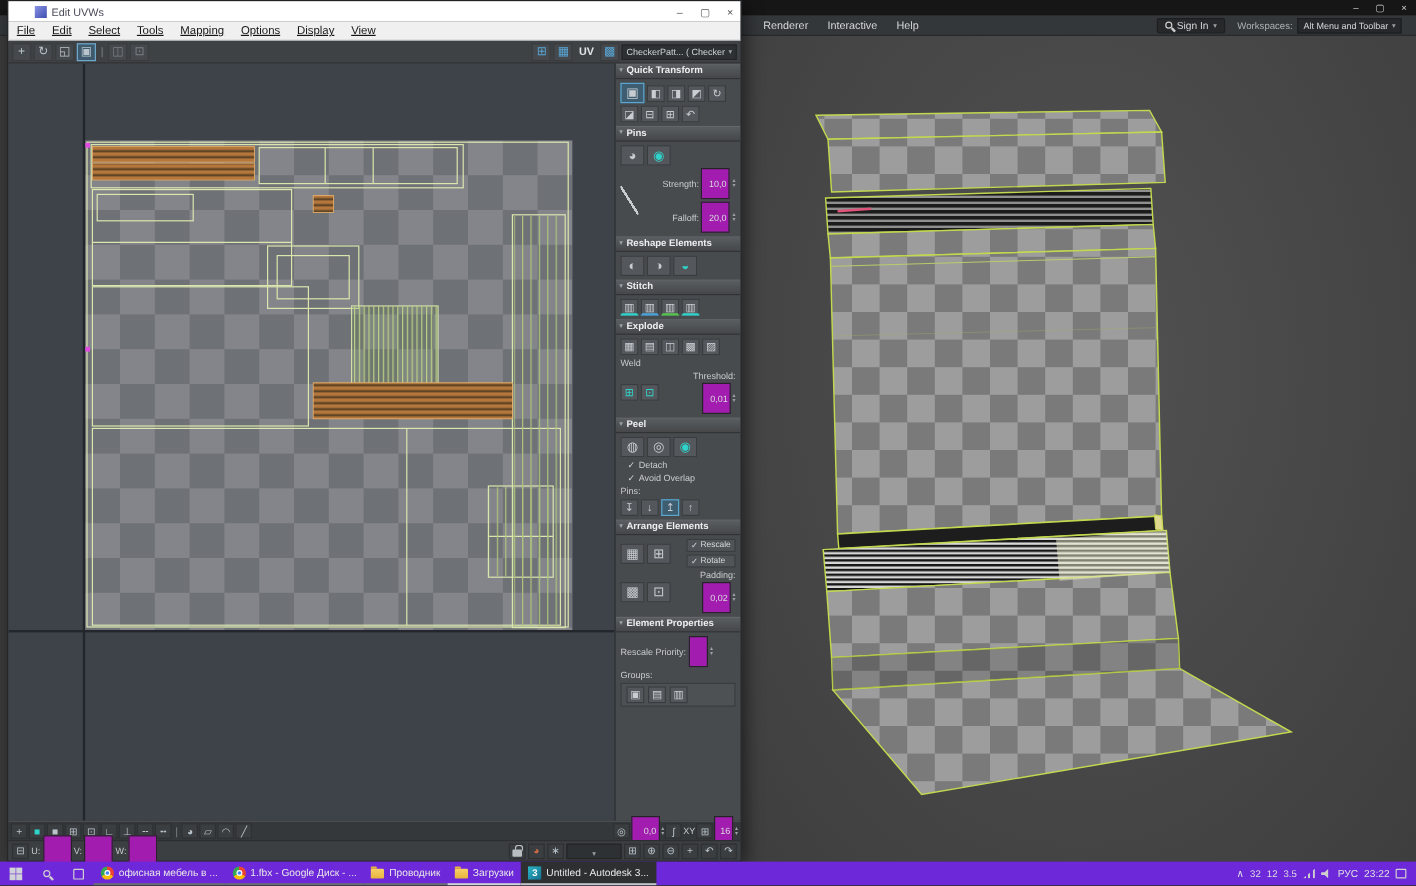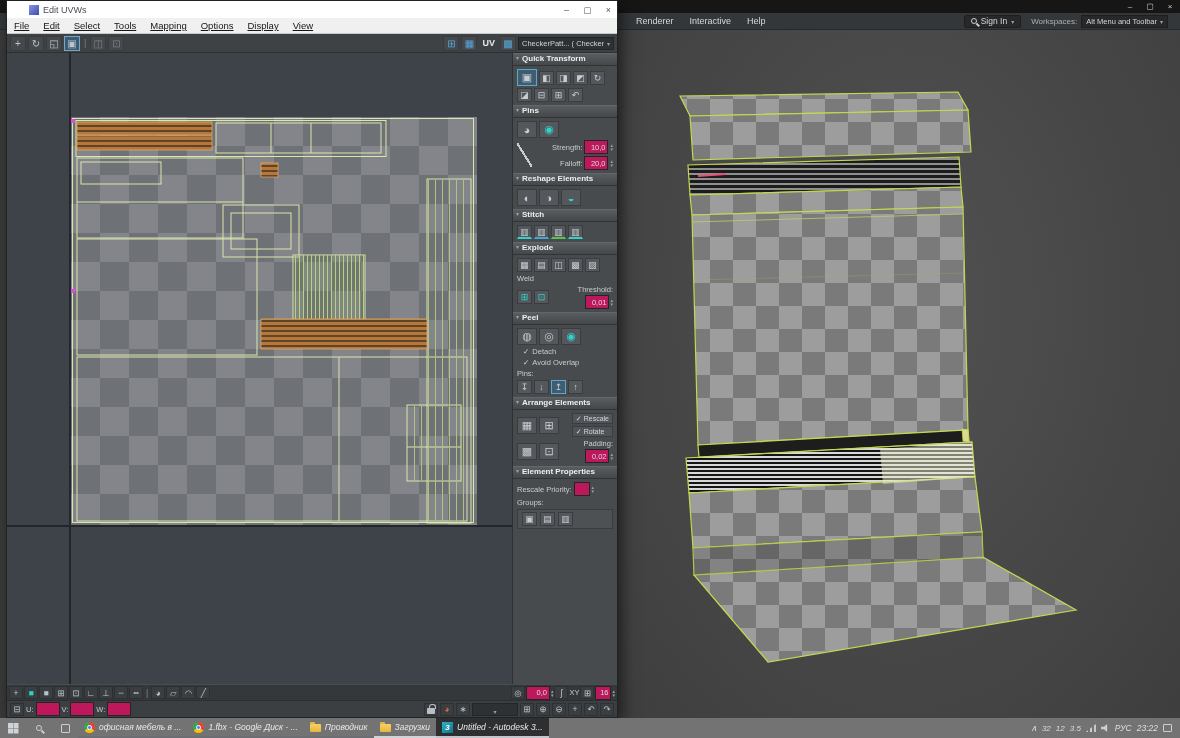--- a/index.html
+++ b/index.html
@@ -56,21 +56,21 @@
   .panel { width:104px; background:#484b4e; display:flex; flex-direction:column; overflow:hidden; flex:0 0 auto; }
   .sec-h { height:13px; display:flex; align-items:flex-start; gap:3px; padding:0 3px; background:linear-gradient(#595d61,#454749); border-top:1px solid #63676b; border-bottom:1px solid #313335; flex:0 0 auto; }
   .sec-h .t { font-weight:bold; font-size:8px; color:#eceef0; white-space:nowrap; }
   .sec-c { padding:3px 4px; display:flex; flex-wrap:wrap; gap:2px; align-items:center; }
   .pbtn { width:15px; height:14px; background:#54585c; border:1px solid #3a3d40; display:flex; align-items:center; justify-content:center; font-size:9px; color:#c8cdd2; }
   .pbtn.big { width:20px; height:17px; font-size:11px; }
   .pbtn.sel { border-color:#5aa7d0; background:#3e5d70; }
   .teal { color:#2fd3c9 !important; }
   .red { color:#d26a45 !important; }
   .lbl { font-size:7.5px; color:#c9ccce; white-space:nowrap; }
-  .field { background:#be185d; border:1px solid #232527; color:#d8dadc; font-size:7.5px; height:14px; display:inline-flex; align-items:center; justify-content:flex-end; padding:0 2px; min-width:24px; }
+  .field { background:#a21caf; border:1px solid #232527; color:#d8dadc; font-size:7.5px; height:26px; display:inline-flex; align-items:center; justify-content:flex-end; padding:0 2px; min-width:24px; }
   .field.small { min-width:16px; }
   .spin { display:inline-flex; flex-direction:column; }
   .spin i { font-size:5px; line-height:4px; height:4px; color:#9ba1a6; }
   .row { display:flex; align-items:center; gap:2px; width:100%; justify-content:flex-end; }
   .chkrow { display:flex; gap:3px; align-items:center; width:100%; padding-left:6px; }
   .chk { color:#d5d8da; font-size:7.5px; }
   .toggle { display:flex; gap:2px; align-items:center; border:1px solid #3a3d3f; background:#505458; height:11px; padding:0 3px; font-size:7px; color:#d5d8da; }
   .slashbox { width:15px; height:24px; background:linear-gradient(to top right, transparent 46%, #c9cdd1 46% 54%, transparent 54%); }
   .groupbox { width:100%; border:1px solid #393c3e; background:#4d5154; display:flex; gap:3px; padding:2px 4px; }
   .stitch-u { border-bottom:2px solid #2fd3c9 !important; }
@@ -78,21 +78,21 @@
   .stitch-g { border-bottom:2px solid #57c44f !important; }
 
   
   .euvw-tools { height:16px; background:#35383b; border-top:1px solid #4a4d50; display:flex; align-items:center; gap:1px; padding:0 2px; flex:0 0 auto; }
   .tbtn2 { width:14px; height:13px; display:flex; align-items:center; justify-content:center; font-size:8.5px; color:#b9c4cc; background:#3b3e41; border:1px solid #2e3133; }
   .euvw-status { height:17px; background:#3c3f42; border-top:1px solid #2c2e30; display:flex; align-items:center; gap:2px; padding:0 3px; flex:0 0 auto; }
   .lock-ic { width:8px; height:6px; background:#b9bec3; border-radius:1px; position:relative; margin-top:3px; }
   .lock-ic::before { content:""; position:absolute; top:-4px; left:1.5px; width:5px; height:4px; border:1.5px solid #b9bec3; border-bottom:none; border-radius:3px 3px 0 0; }
 
   
-  .taskbar { position:absolute; left:0; bottom:0; right:0; height:20px; background:#737373; display:flex; align-items:stretch; z-index:50;font-style:italic; }
+  .taskbar { position:absolute; left:0; bottom:0; right:0; height:20px; background:#6d28d9; display:flex; align-items:stretch; z-index:50; }
   .tb-btn { width:26px; display:flex; align-items:center; justify-content:center; }
   .win-ic { width:4.5px; height:4.5px; background:#cfd2d6; box-shadow:5.5px 0 0 #cfd2d6, 0 5.5px 0 #cfd2d6, 5.5px 5.5px 0 #cfd2d6; margin-right:5px; margin-bottom:5px; }
   .tv-ic { width:9px; height:9px; border:1.5px solid #cfcfcf; border-radius:1px; }
   .tb-app { display:flex; align-items:center; gap:4px; padding:0 6px; max-width:122px; border-bottom:2px solid transparent; }
   .tb-app.open { border-bottom-color:#6b6f73; }
   .tb-app.bright { border-bottom-color:#d0d3d6; }
   .tb-app.active { background:#2d2f31; border-bottom-color:#c2c6ca; }
   .tb-app .albl { font-size:8.5px; color:#e8e8e8; white-space:nowrap; overflow:hidden; text-overflow:ellipsis; }
   .chrome-ic { width:11px; height:11px; border-radius:50%; background:conic-gradient(#ea4335 0 33%, #fbbc05 0 66%, #34a853 0 100%); position:relative; flex:0 0 auto; }
   .chrome-ic::after { content:""; position:absolute; inset:3px; border-radius:50%; background:#4285f4; border:1px solid #fff; }

